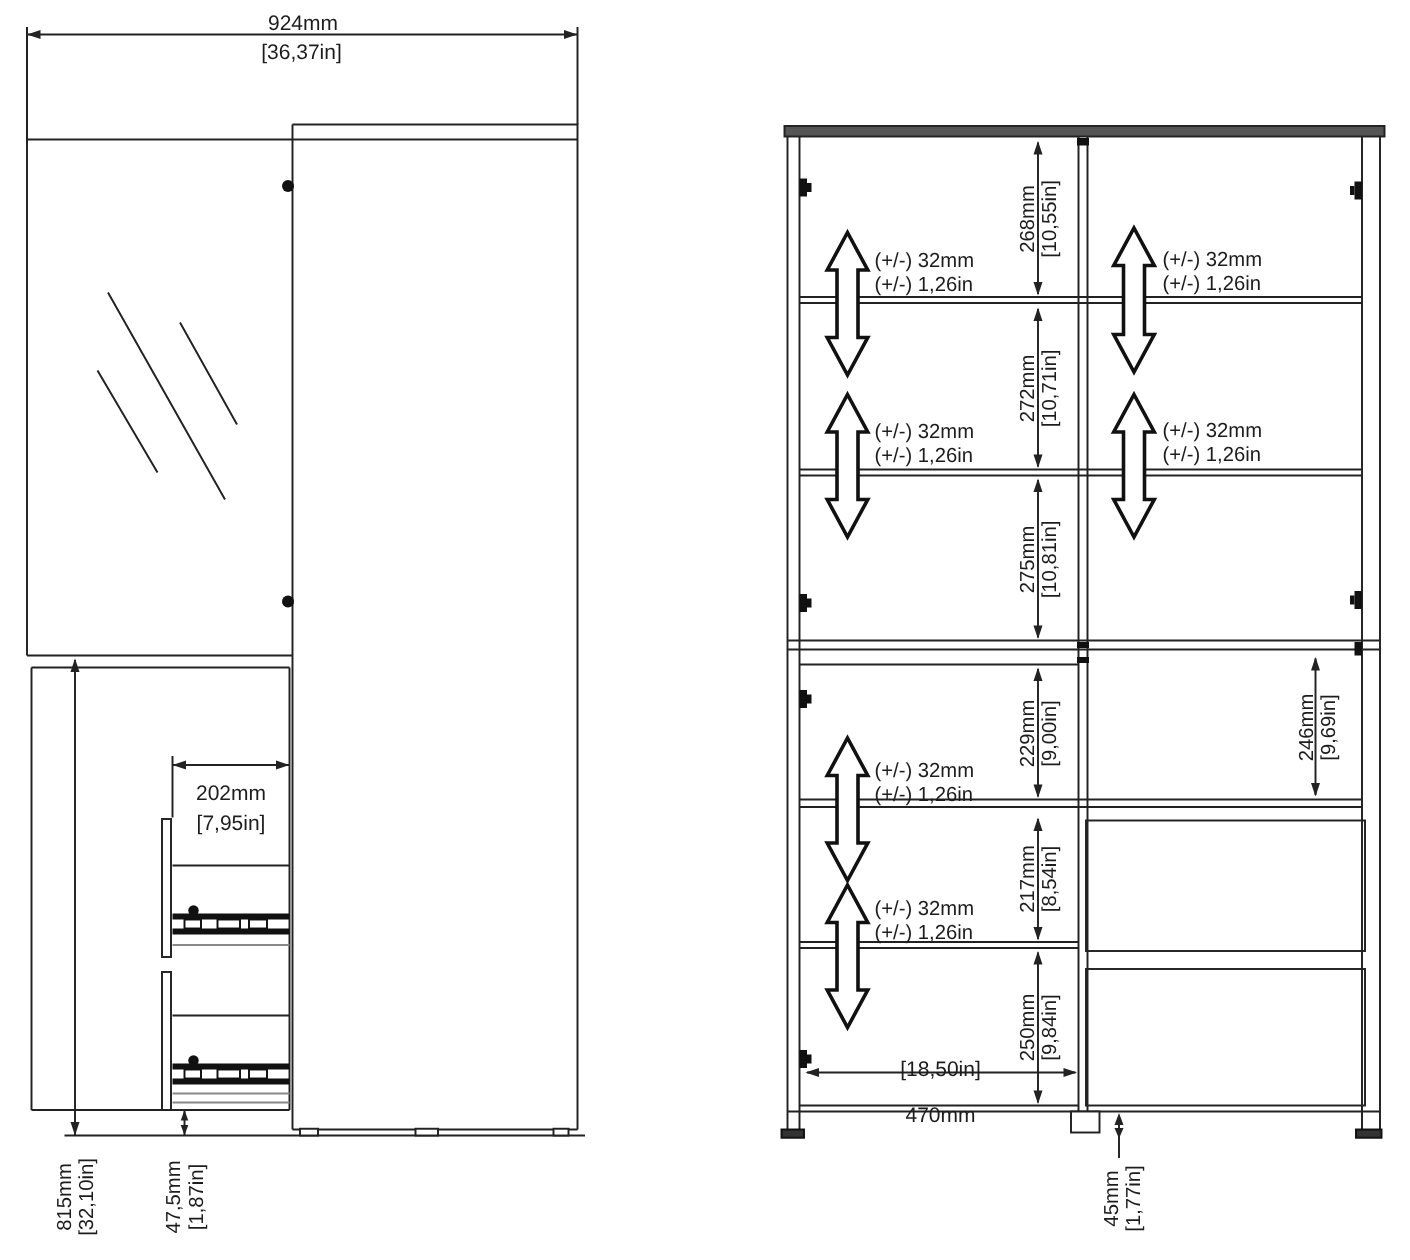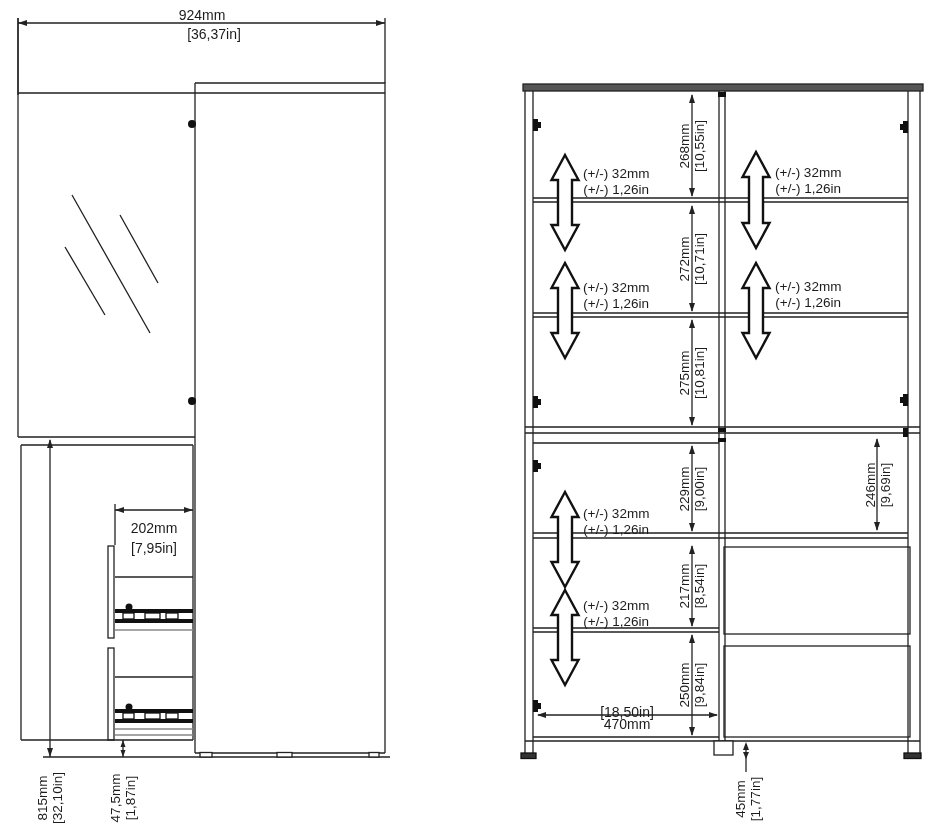--- a/index.html
+++ b/index.html
@@ -2,21 +2,21 @@
 <html><head>
 <meta charset="utf-8">
 <style>
   html,body{margin:0;padding:0;background:#ffffff;}
   .stage{position:relative;width:940px;height:840px;background:#fff;overflow:hidden;
          font-family:"Liberation Sans", sans-serif;color:#1c1c1c;padding-left:16px;}
   .stage svg{position:absolute;left:0;top:0;}
   .hlabel{position:absolute;transform:translate(-50%,-50%);font-size:14px;white-space:nowrap;}
   .vlabel{position:absolute;transform:translate(-50%,-50%) rotate(-90deg);
           font-size:13.5px;line-height:15px;text-align:center;white-space:nowrap;}
-  .adjlabel{position:absolute;font-size:13.5px;line-height:15.5px;white-space:nowrap;text-align:center;}
+  .adjlabel{position:absolute;font-size:13.5px;line-height:15.5px;white-space:nowrap;text-align:left;}
 </style>
 </head>
 <body>
 
 <div class="stage">
 
 <svg width="940" height="840" viewBox="0 0 940 840" fill="none" stroke="#222" stroke-width="1.3">
 
   <g>
 
@@ -186,21 +186,21 @@
       <polygon points="537,715 546,712 546,718" fill="#222" stroke="none"></polygon>
       <polygon points="718,715 709,712 709,718" fill="#222" stroke="none"></polygon>
       <path d="M746 744 V772"></path>
       <polygon points="746,742 743,750 749,750" fill="#222" stroke="none"></polygon>
       <polygon points="746,759 743,752 749,752" fill="#222" stroke="none"></polygon>
     </g>
   </g>
 </svg>
 
 <div class="hlabel" style="left:202px;top:15px">924mm</div>
-<div class="hlabel" style="left:214px;top:34px">[36,37in]</div>
+<div class="hlabel" style="left:201px;top:34px">[36,37in]</div>
 
 <div class="hlabel" style="left:154px;top:528px">202mm</div>
 <div class="hlabel" style="left:154px;top:548px">[7,95in]</div>
 
 <div class="vlabel" style="left:50px;top:798px">
   <div>815mm</div>
   <div>[32,10in]</div>
 </div>
 <div class="vlabel" style="left:123px;top:798px">
   <div>47,5mm</div>
@@ -233,21 +233,21 @@
 </div>
 <div class="vlabel" style="left:878px;top:485px">
   <div>246mm</div>
   <div>[9,69in]</div>
 </div>
 <div class="vlabel" style="left:748px;top:799px">
   <div>45mm</div>
   <div>[1,77in]</div>
 </div>
 
-<div class="hlabel" style="left:627px;top:724px">470mm</div>
+<div class="hlabel" style="left:627px;top:743px">470mm</div>
 <div class="hlabel" style="left:627px;top:712px">[18,50in]</div>
 
 <div class="adjlabel" style="left:583px;top:166px">
   <div>(+/-) 32mm</div>
   <div>(+/-) 1,26in</div>
 </div>
 <div class="adjlabel" style="left:775px;top:165px">
   <div>(+/-) 32mm</div>
   <div>(+/-) 1,26in</div>
 </div>

